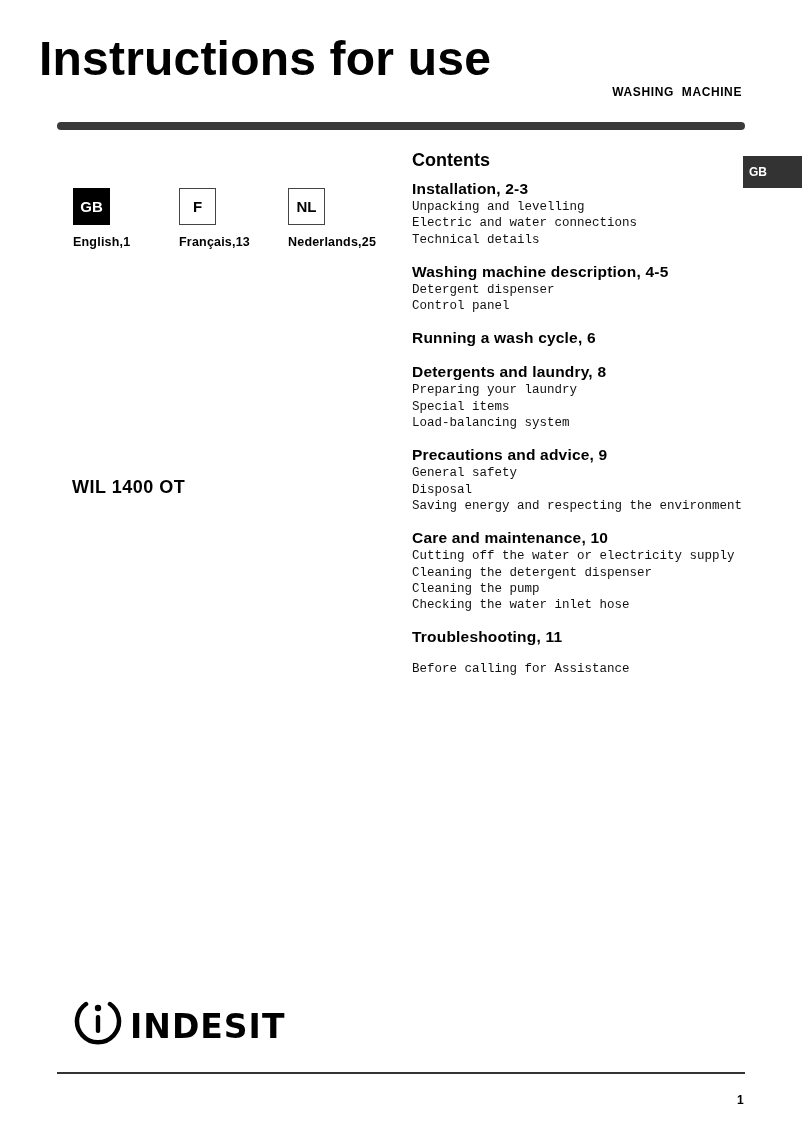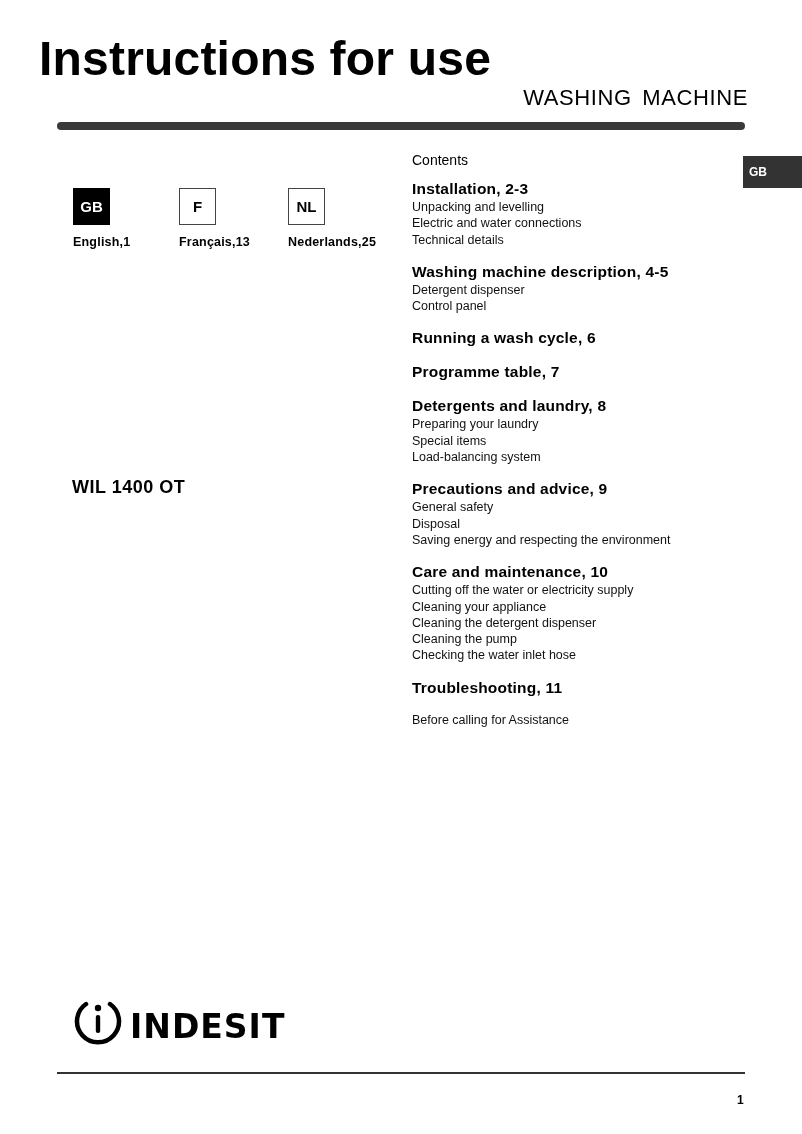--- a/index.html
+++ b/index.html
@@ -1,34 +1,34 @@
 <!DOCTYPE html>
 <html><head>
 <meta charset="utf-8">
 <style>
   html,body{margin:0;padding:0;background:#fff;}
   body{width:802px;height:1134px;position:relative;overflow:hidden;
        font-family:"Liberation Sans","DejaVu Sans",sans-serif;color:#000;}
   .abs{position:absolute;}
   .title{left:39px;top:22px;font-size:48px;font-weight:bold;letter-spacing:0.2px;line-height:46px;white-space:nowrap;margin-top:14px;}
-  .subtitle{right:54px;top:85px;font-size:22px;font-weight:normal;letter-spacing:0.6px;word-spacing:4px;white-space:nowrap;}
+  .subtitle{right:60px;top:85px;font-size:12px;font-weight:bold;letter-spacing:0.6px;word-spacing:4px;white-space:nowrap;}
   .topbar{left:57px;top:122px;width:688px;height:8px;background:#3a3a3a;border-radius:4px;}
   .gbtab{left:743px;top:156px;width:59px;height:32px;background:#333;color:#fff;font-weight:bold;font-size:12px;
          display:flex;align-items:center;padding-left:6px;box-sizing:border-box;}
   .lang{position:absolute;top:188px;}
   .lang .box{width:37px;height:37px;box-sizing:border-box;border:1px solid #444;display:flex;align-items:center;justify-content:center;
              font-weight:bold;font-size:15px;}
   .lang .box.active{background:#000;color:#fff;border-color:#000;}
   .lang .lbl{position:absolute;top:47px;left:0;font-weight:bold;font-size:12.5px;white-space:nowrap;letter-spacing:0.2px;}
   .model{left:72px;top:456px;font-size:18px;font-weight:bold;letter-spacing:0.5px;white-space:nowrap;margin-top:21px;}
   .contents{left:412px;top:148px;width:340px;}
-  .contents h2{margin:0 0 7px 0;font-size:14px;font-weight:normal;line-height:24px;}
+  .contents h2{margin:0 0 7px 0;font-size:18px;font-weight:bold;line-height:24px;}
   .sec{margin-bottom:14px;}
   .sec .h{font-size:15.5px;font-weight:bold;line-height:20px;letter-spacing:0.2px;white-space:nowrap;}
-  .sec .i{font-size:12.5px;line-height:16.3px;color:#111;white-space:nowrap;}
+  .sec .i{font-size:12.5px;line-height:16.3px;color:#111;white-space:nowrap;font-family:Liberation Mono, monospace;}
   .logo{left:72px;top:996px;display:flex;align-items:flex-end;}
   .logo .word{font-size:33px;font-weight:bold;letter-spacing:1px;margin-left:6px;font-family:"DejaVu Sans",sans-serif;}
   .botline{left:57px;top:1072px;width:688px;height:2px;background:#333;}
   .pagenum{left:737px;top:1093px;font-size:12px;font-weight:bold;}
 </style>
 </head>
 <body>
 
 <div class="abs title">Instructions for use</div>
 <div class="abs subtitle">WASHING  MACHINE</div>
@@ -61,38 +61,34 @@
       </div>
       <div class="sec">
         <div class="h">Washing machine description, 4-5</div>
         <div class="i">Detergent dispenser</div>
         <div class="i">Control panel</div>
       </div>
       <div class="sec">
         <div class="h">Running a wash cycle, 6</div>
       </div>
       <div class="sec">
-        <div class="h">Programme table, 7</div>
-      </div>
-      <div class="sec">
         <div class="h">Detergents and laundry, 8</div>
         <div class="i">Preparing your laundry</div>
         <div class="i">Special items</div>
         <div class="i">Load-balancing system</div>
       </div>
       <div class="sec">
         <div class="h">Precautions and advice, 9</div>
         <div class="i">General safety</div>
         <div class="i">Disposal</div>
         <div class="i">Saving energy and respecting the environment</div>
       </div>
       <div class="sec">
         <div class="h">Care and maintenance, 10</div>
         <div class="i">Cutting off the water or electricity supply</div>
-        <div class="i">Cleaning your appliance</div>
         <div class="i">Cleaning the detergent dispenser</div>
         <div class="i">Cleaning the pump</div>
         <div class="i">Checking the water  inlet hose</div>
       </div>
       <div class="sec">
         <div class="h">Troubleshooting, 11</div>
       </div>
       <div class="sec">
         <div class="i">Before calling for Assistance</div>
       </div>

